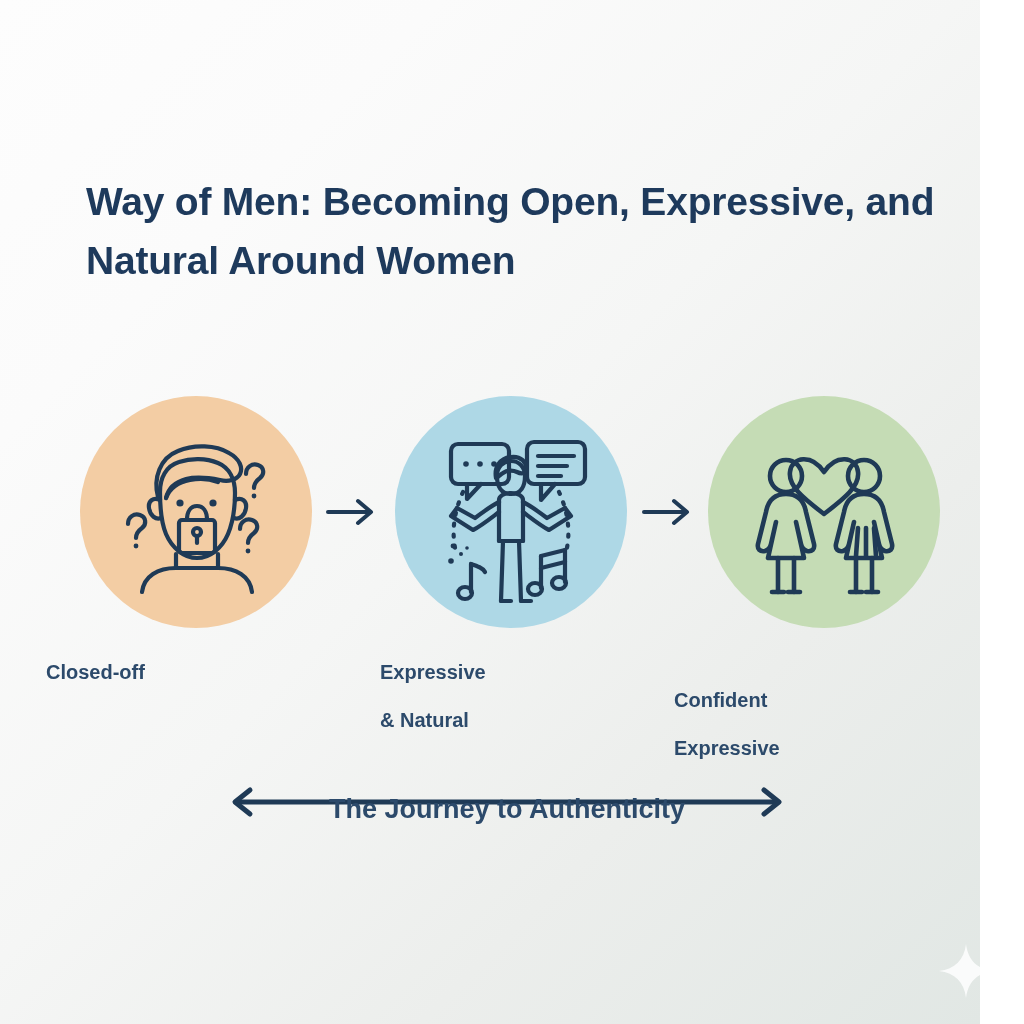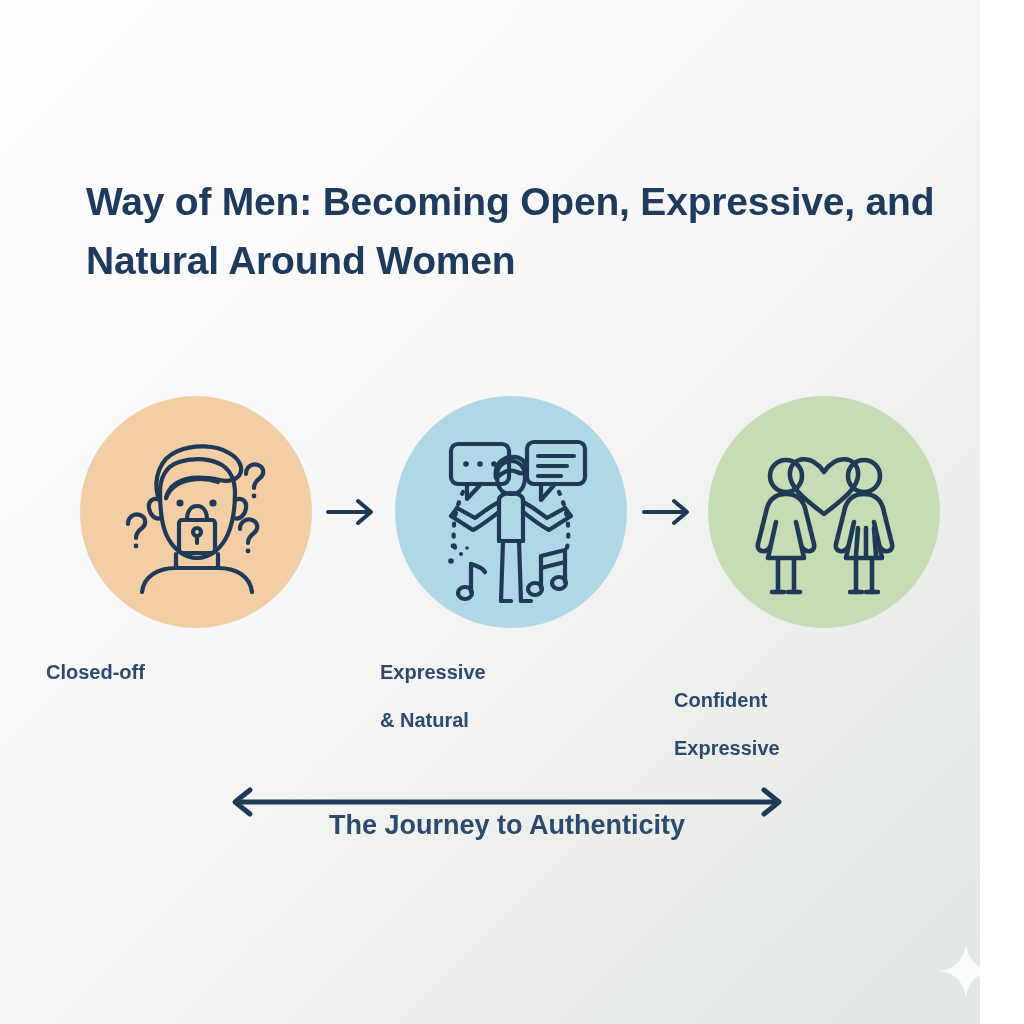--- a/index.html
+++ b/index.html
@@ -107,21 +107,21 @@
   #journey-arrow {
     position: absolute;
     left: 0;
     top: 0;
     width: 566px;
     height: 32px;
   }
   #journey-caption {
     position: absolute;
     left: 0;
-    top: 24px;
+    top: 8px;
     width: 566px;
     text-align: center;
     font-size: 27px;
     font-weight: 700;
     color: #2c4a6b;
   }
 
   
   #sparkle {
     position: absolute;

